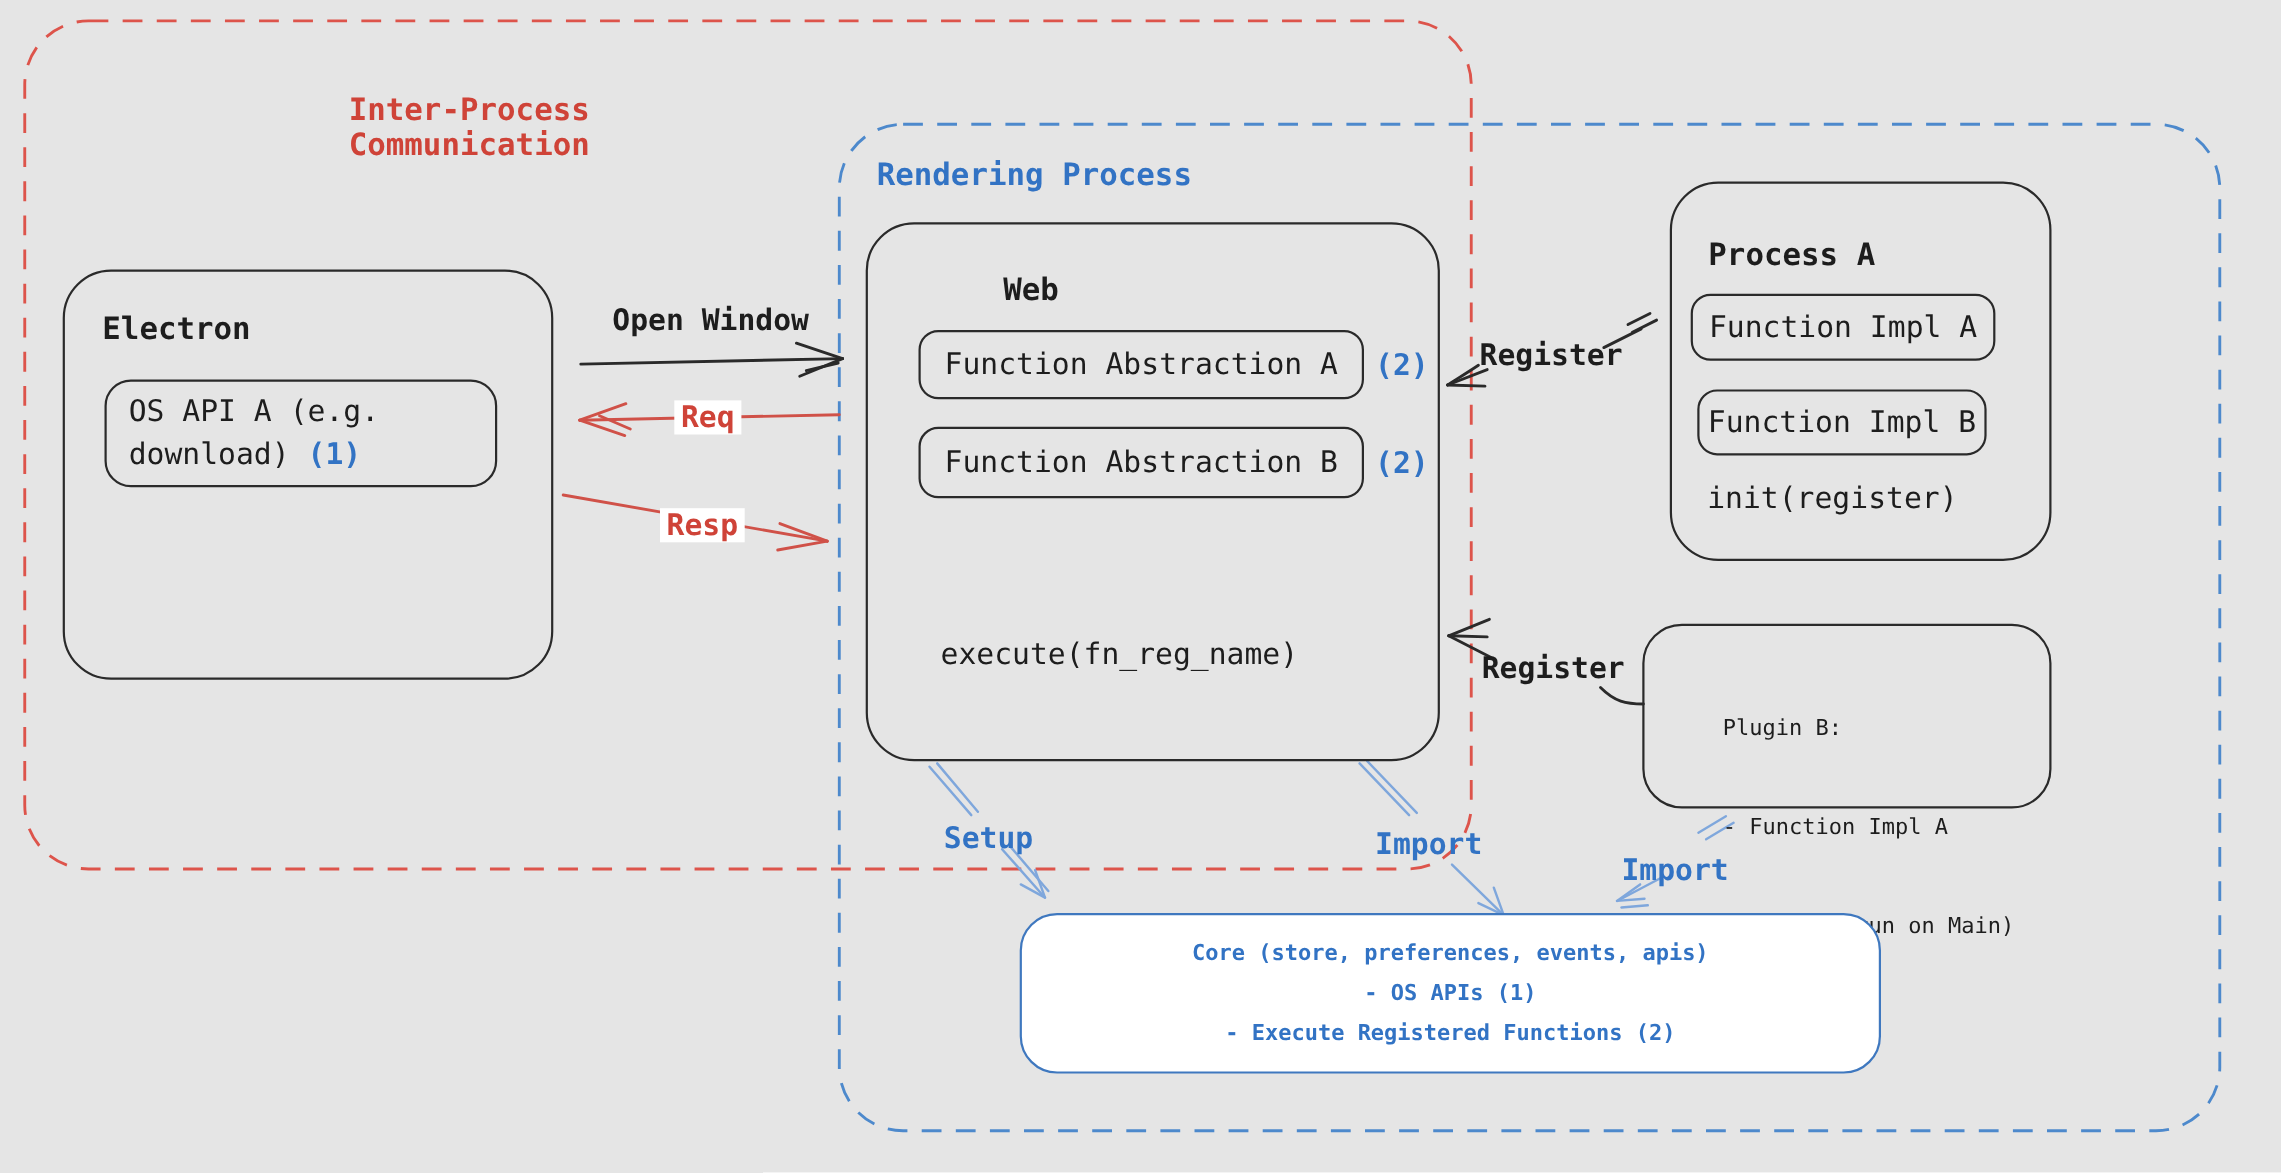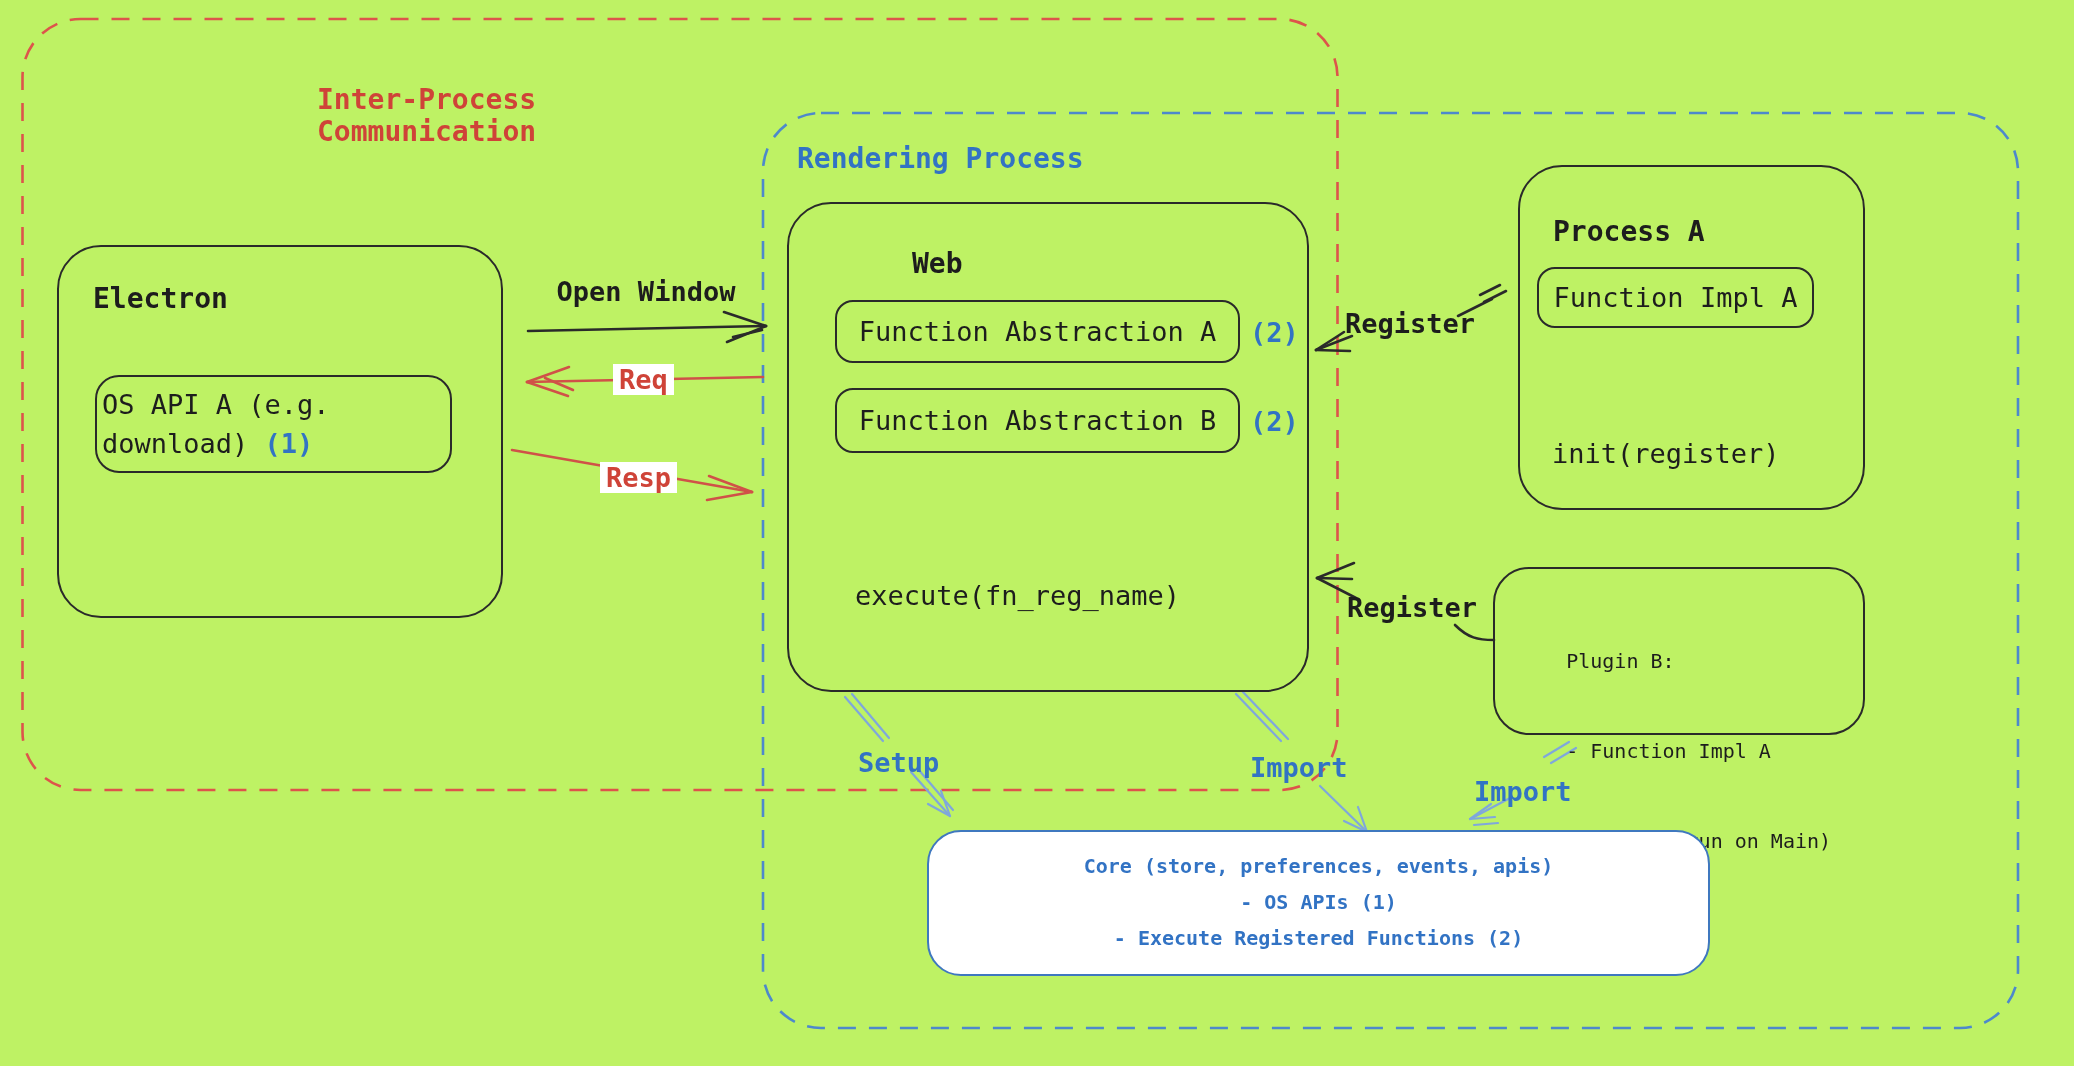--- a/index.html
+++ b/index.html
@@ -1,17 +1,17 @@
 <!DOCTYPE html>
 <html><head>
 <meta charset="utf-8">
 <style>
   html,body{margin:0;padding:0;background:#ffffff;}
   #stage{
-    position:relative;width:2074px;height:1066px;background:#bef264;overflow:hidden;
+    position:relative;width:2074px;height:1066px;background:#e5e5e5;overflow:hidden;
     font-family:"DejaVu Sans Mono","Liberation Mono",monospace;color:#1d1d1d;
   }
   #wires{position:absolute;left:0;top:0;z-index:1;}
   .abs{position:absolute;z-index:2;box-sizing:border-box;}
   .box{border:2.6px solid #2a2a2a;background:transparent;}
   .lbl{white-space:pre;line-height:1.15;}
   .title{font-size:28px;font-weight:bold;}
   .txt{font-size:27px;}
   .red{color:#cf4338;}
   .blue{color:#3273c4;}
@@ -92,35 +92,36 @@
         <path d="M1474 825 L1498 823"></path>
       </g>
     </g>
   </svg>
 
   <div class="abs lbl title red" style="left:317px;top:84px;"><span>Inter-Process</span><br><span>Communication</span></div>
   <div class="abs lbl title blue" style="left:797px;top:143px;">Rendering Process</div>
 
   <div class="abs box" style="left:57px;top:245px;width:446px;height:373px;border-radius:44px;"></div>
   <div class="abs lbl title" style="left:93px;top:283px;">Electron</div>
-  <div class="abs box center" style="left:95px;top:345px;width:357px;height:98px;border-radius:24px;padding:0 5px;margin-top:30px;">
+  <div class="abs box center" style="left:95px;top:345px;width:357px;height:98px;border-radius:24px;padding:0 20px;">
     <div class="txt" style="line-height:39px;"><span>OS API A (e.g. download)</span> <span class="badge">(1)</span></div>
   </div>
 
   <div class="abs box" style="left:787px;top:202px;width:522px;height:490px;border-radius:44px;"></div>
   <div class="abs lbl title" style="left:912px;top:248px;">Web</div>
   <div class="abs box center txt" style="left:835px;top:300px;width:405px;height:63px;border-radius:18px;">Function Abstraction A</div>
   <div class="abs badge" style="left:1250px;top:317px;">(2)</div>
   <div class="abs box center txt" style="left:835px;top:388px;width:405px;height:65px;border-radius:18px;">Function Abstraction B</div>
   <div class="abs badge" style="left:1250px;top:406px;">(2)</div>
   <div class="abs lbl txt" style="left:855px;top:580px;">execute(fn_reg_name)</div>
 
   <div class="abs box" style="left:1518px;top:165px;width:347px;height:345px;border-radius:44px;"></div>
   <div class="abs lbl title" style="left:1553px;top:216px;">Process A</div>
   <div class="abs box center txt" style="left:1537px;top:267px;width:277px;height:61px;border-radius:18px;">Function Impl A</div>
+  <div class="abs box center txt" style="left:1543px;top:354px;width:263px;height:60px;border-radius:18px;">Function Impl B</div>
   <div class="abs lbl txt" style="left:1552px;top:438px;">init(register)</div>
 
   <div class="abs box" style="left:1493px;top:567px;width:372px;height:168px;border-radius:36px;"></div>
   <div class="abs lbl" style="left:1518px;top:594px;font-size:20px;line-height:45px;">
     <span>Plugin B:</span><br>
     <span>- Function Impl A</span><br>
     <span>- Module (run on Main)</span>
   </div>
 
   <div class="abs" style="left:927px;top:830px;width:783px;height:146px;border:2.6px solid #3f78bf;border-radius:34px;background:#ffffff;">

